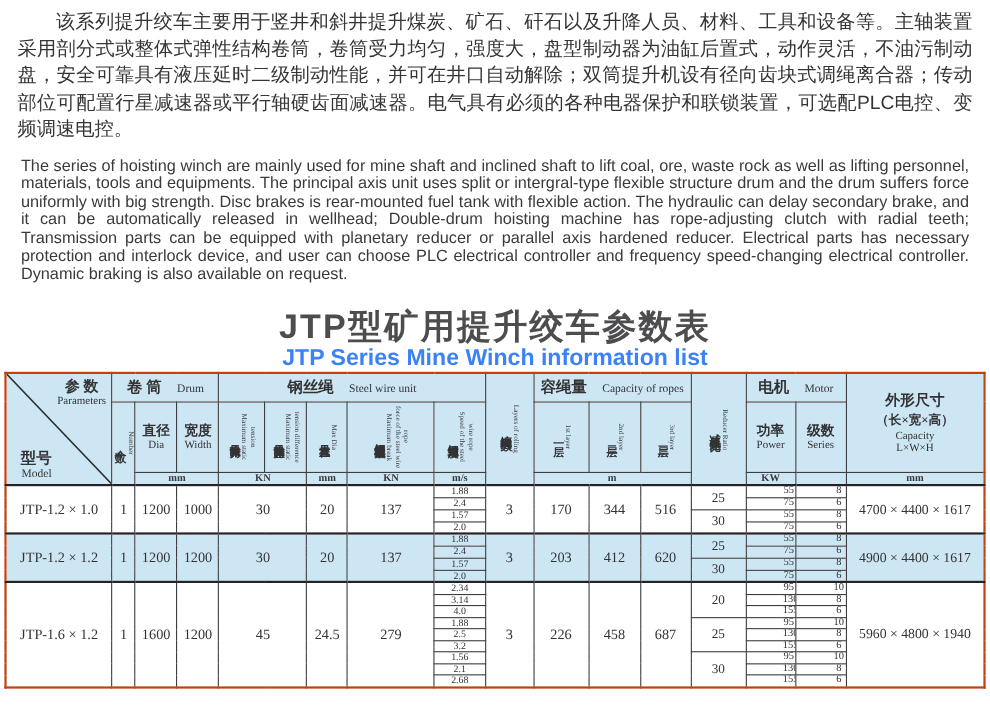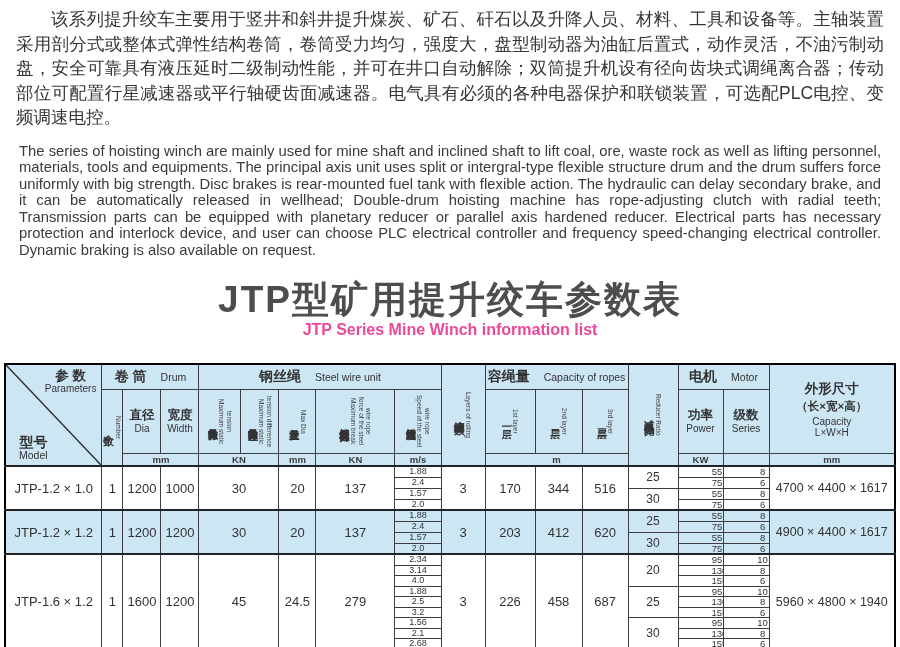--- a/index.html
+++ b/index.html
@@ -13,31 +13,31 @@
 
   .intro-cn {
     font-size:17.5px; line-height:24.5px; text-align:justify;
     text-indent:2em; padding:0 16px; color:#353537;
   }
   .intro-en {
     margin-top:13px; font-size:14.8px; line-height:16.6px;
     text-align:justify; padding:0 19px; color:#3a3a3c;
   }
   .title-cn {
-    margin-top:22px; text-align:center; font-size:37px; font-weight:bold;
+    margin-top:22px; text-align:center; font-size:31px; font-weight:bold;
     color:#4d4d50; letter-spacing:2px; line-height:1.05;
   }
   .title-en {
-    text-align:center; font-size:16px; font-weight:bold; color:#ec4899;
-    margin-top:1px; margin-bottom:24px;
+    text-align:center; font-size:21px; font-weight:bold; color:#3b82f6;
+    margin-top:1px; margin-bottom:0;
   }
 
   table.spec {
     table-layout:fixed; border-collapse:collapse;
-    width:890px; margin:0 auto; border:2px solid #000000;
+    width:890px; margin:0 auto; border:2px solid #c2410c;font-family:Liberation Serif, serif;
   }
   .spec td {
     border:1px solid #3d3d3f; text-align:center; vertical-align:middle;
     padding:0; overflow:hidden; color:#333335;
   }
   thead td { background:#cde6f4; }
   tr.gr  { height:26px; }
   tr.mid { height:64px; }
   tr.un  { height:12px; }
   tr.un td { font-size:9.5px; font-weight:bold; color:#3a3a3c; }

